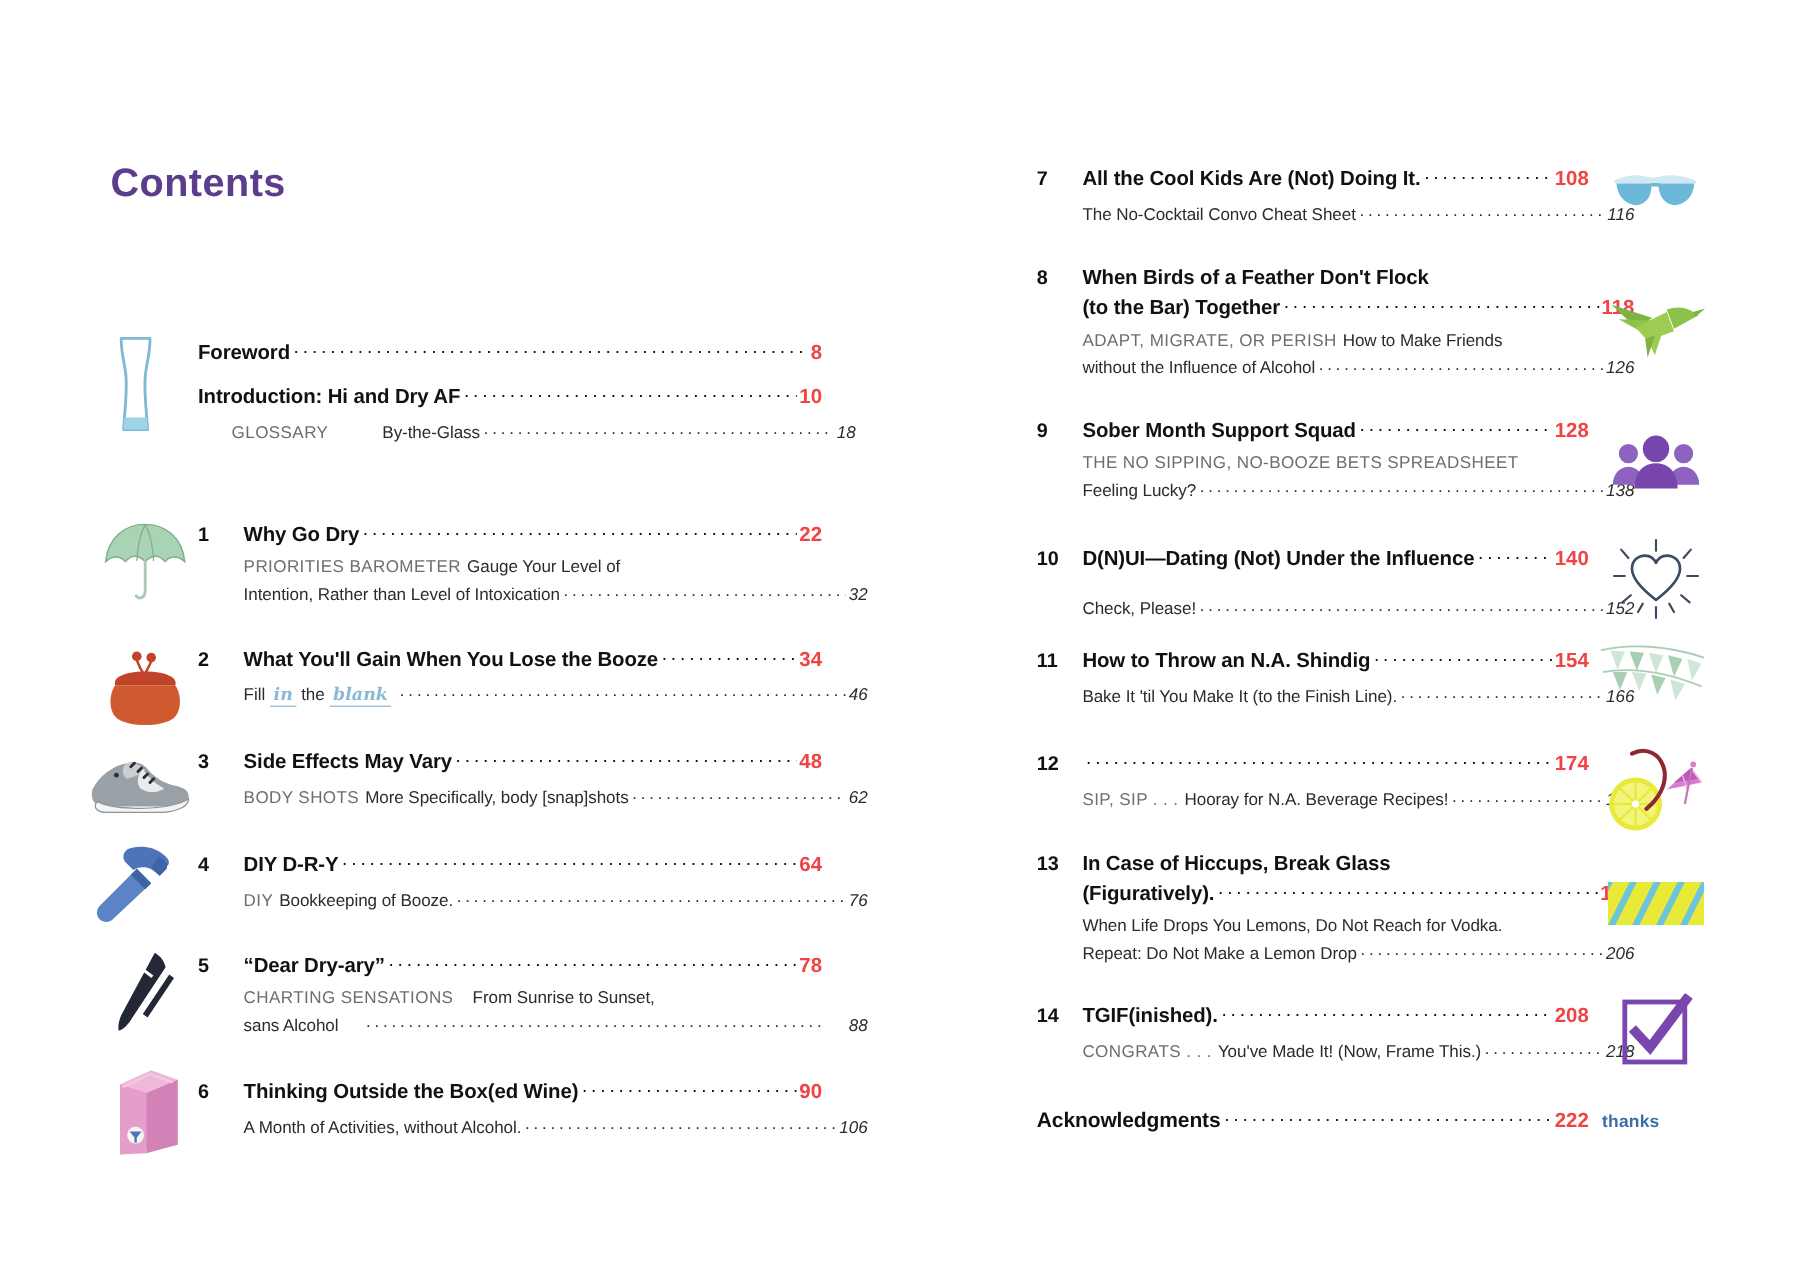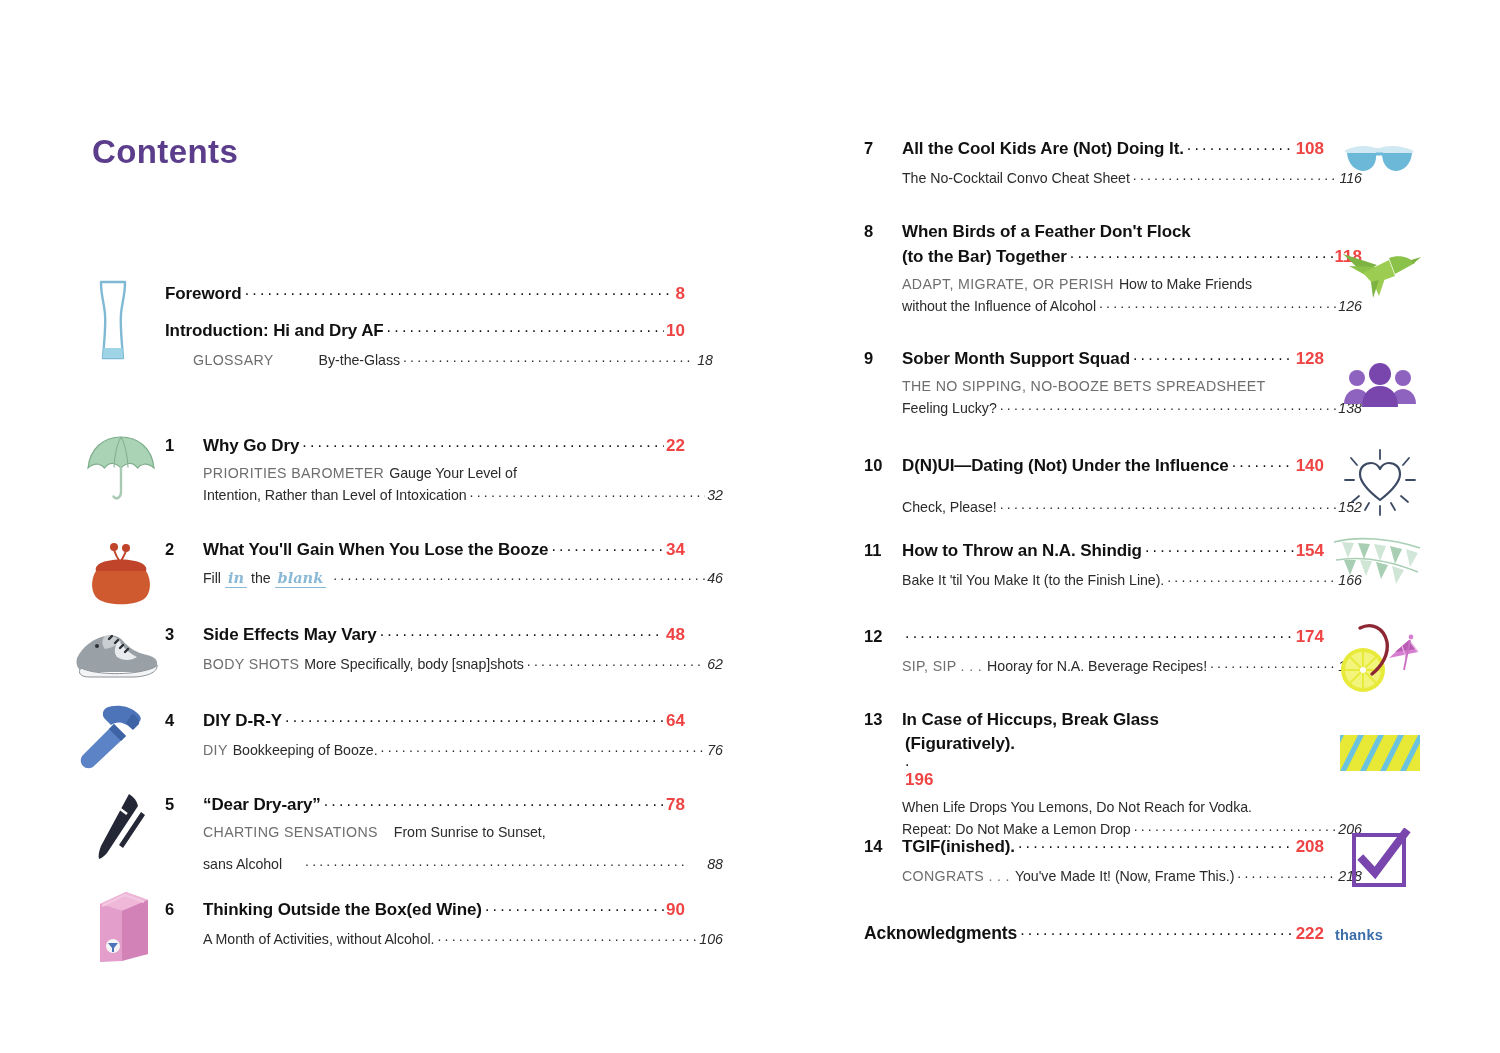--- a/index.html
+++ b/index.html
@@ -302,21 +302,21 @@
       <div class="line">
         <span class="num">5</span>
         <span class="title-txt">“Dear Dry-ary”</span>
         <span class="leader"></span>
         <span class="pg">78</span>
       </div>
       <div class="line wrap-line" style="margin-top:9px;">
         <span class="sub-txt caps">CHARTING SENSATIONS</span>
         <span class="sub-txt" style="margin-left:16px;">From Sunrise to Sunset,</span>
       </div>
-      <div class="line wrap-line" style="margin-top:13px;gap:20px;">
+      <div class="line wrap-line" style="margin-top:3px;gap:20px;">
         <span class="sub-txt">sans Alcohol</span>
         <span class="leader sub"></span>
         <span class="pg sub">88</span>
       </div>
     </div>
 
     <div class="icon-slot" style="top:882px; left:10px;">
       <svg width="74" height="84" viewBox="0 0 74 84">
         <path d="M14 22 L40 10 L62 18 L62 72 L14 80 Z" fill="#dd8fc0"></path>
         <path d="M14 22 L40 10 L62 18 L36 29 Z" fill="#efb7d8"></path>
@@ -518,21 +518,21 @@
         <path d="M78 22 L72 52" stroke="#c96fc2" stroke-width="1.8"></path>
         <circle cx="79" cy="19" r="2.4" fill="#d67fd0"></circle>
       </svg>
     </div>
 
     <div class="entry" style="top:710px; left:14px; width:460px;">
       <div class="line">
         <span class="num">13</span>
         <span class="title-txt">In Case of Hiccups, Break Glass</span>
       </div>
-      <div class="line wrap-line" style="margin-top:4px;flex-direction:column;">
+      <div class="line wrap-line" style="margin-top:4px;">
         <span class="title-txt">(Figuratively).</span>
         <span class="leader"></span>
         <span class="pg">196</span>
       </div>
       <div class="line wrap-line" style="margin-top:9px;">
         <span class="sub-txt">When Life Drops You Lemons, Do Not Reach for Vodka.</span>
       </div>
       <div class="line wrap-line" style="margin-top:3px;">
         <span class="sub-txt">Repeat: Do Not Make a Lemon Drop</span>
         <span class="leader sub"></span>

